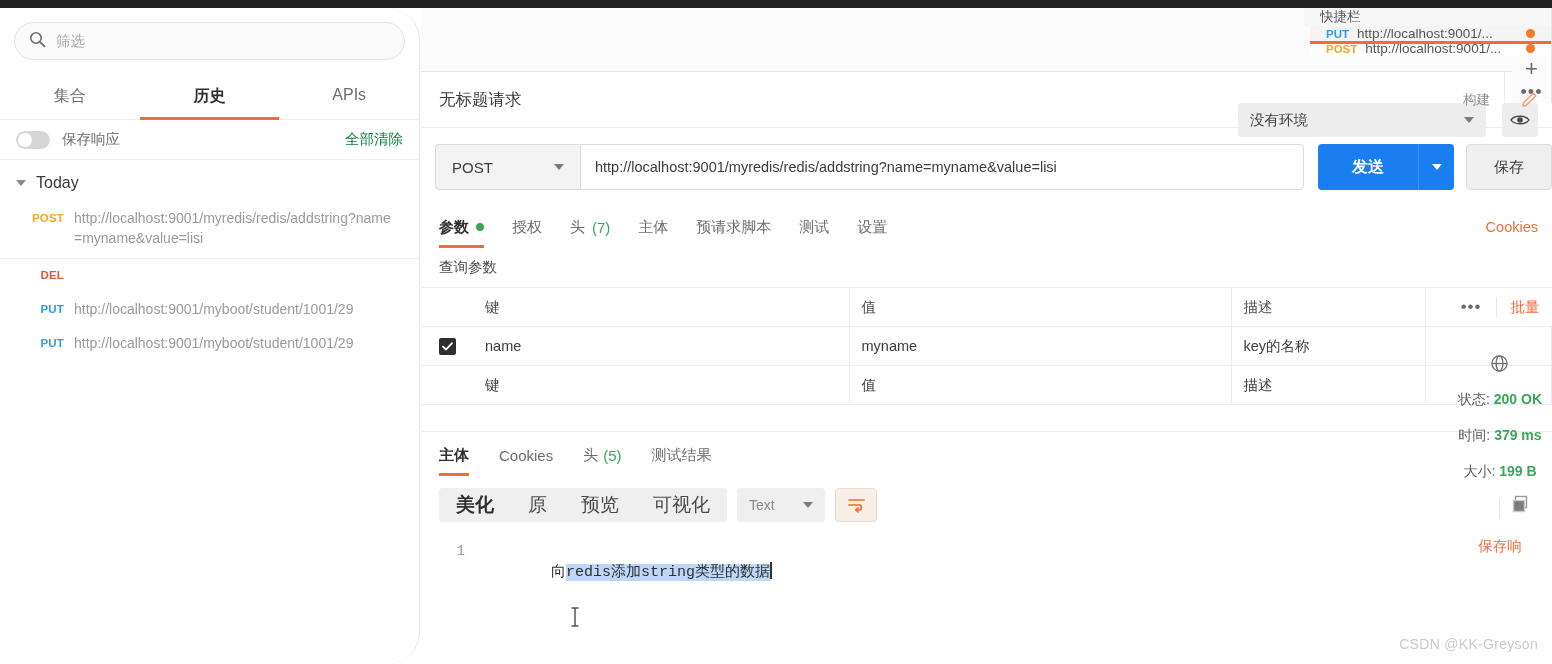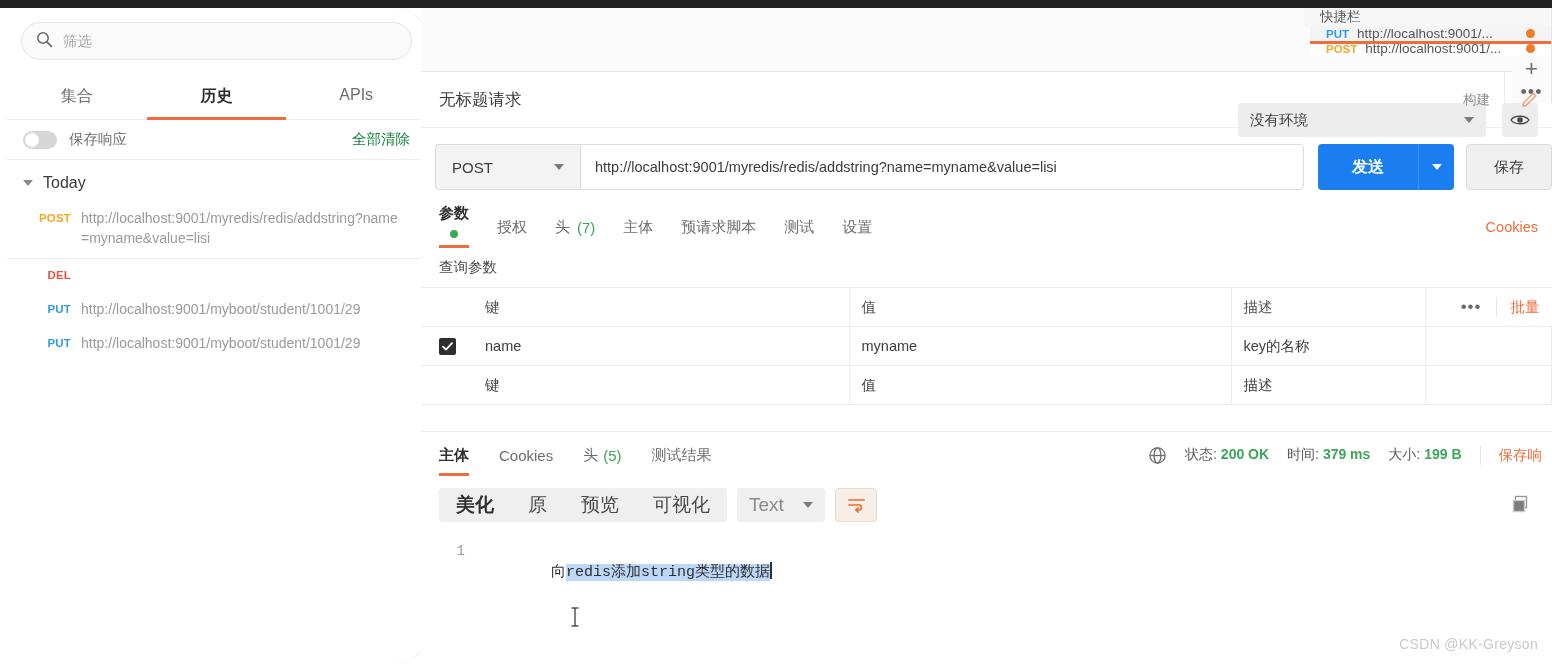--- a/index.html
+++ b/index.html
@@ -12,21 +12,21 @@
   .app { position: relative; width: 1552px; height: 664px; background: #fff; }
 
   
   .titlebar {
     position: absolute; top: 0; left: 0; width: 1552px; height: 8px;
     background: #212121;
   }
 
   
   .sidebar {
-    position: absolute; top: 8px; left: 7px; width: 420px; height: 656px;
+    position: absolute; top: 8px; left: 0; width: 420px; height: 656px;
     background: #ffffff; border-right: 1px solid #e6e6e6; border-radius: 32px;
   }
   .filter-wrap { padding: 14px 14px 6px 14px; }
   .filter-box {
     display: flex; align-items: center; gap: 10px;
     height: 38px; border: 1px solid #e4e4e4; border-radius: 19px;
     background: #fafafa; padding: 0 14px;
   }
   .filter-box .magnifier { flex: 0 0 auto; display: block; }
   .filter-input {
@@ -202,21 +202,21 @@
   
   .req-tabs {
     display: flex; align-items: center; gap: 0; padding: 0 0 0 18px;
     position: relative; height: 46px;
   }
   .rt {
     font-size: 15px; color: #6d6d6d; padding: 0 16px 0 0; margin-right: 12px;
     cursor: pointer; position: relative; height: 46px;
     display: flex; align-items: center; gap: 7px;
   }
-  .rt:first-child { padding-left: 0; flex-direction: column; }
+  .rt:first-child { padding-left: 0; }
   .rt.active { color: #2f2f2f; font-weight: 600; }
   .rt.active::after {
     content: ""; position: absolute; left: 0; right: 16px; bottom: 2px;
     height: 3px; background: #f26b3a;
   }
   .green-dot { width: 8px; height: 8px; border-radius: 50%; background: #3aa657; }
   .count-green { color: #3aa657; font-weight: 400; }
   .cookies-link {
     margin-left: auto; font-size: 14.5px; color: #f26b3a;
     padding-right: 14px; cursor: pointer;
@@ -260,39 +260,39 @@
     font-size: 15px; color: #6d6d6d; margin-right: 30px; cursor: pointer;
     position: relative; height: 46px; display: flex; align-items: center; gap: 5px;
   }
   .rs.active { color: #2f2f2f; font-weight: 600; }
   .rs.active::after {
     content: ""; position: absolute; left: 0; right: 0; bottom: 2px;
     height: 3px; background: #f26b3a;
   }
   .status-area {
     margin-left: auto; display: flex; align-items: center; gap: 18px;
-    padding-right: 10px; font-size: 14px; color: #5c5c5c;
+    padding-right: 10px; font-size: 14px; color: #5c5c5c; flex-direction: column;
   }
   .stat-val { color: #3aa657; font-weight: 600; }
   .save-resp { color: #f26b3a; font-size: 14.5px; cursor: pointer; white-space: nowrap; }
 
   .resp-toolbar {
     display: flex; align-items: center; gap: 10px; padding: 10px 0 8px 18px;
   }
   .seg-group {
     display: flex; background: #efefef; border-radius: 4px; overflow: hidden; height: 34px;
   }
   .seg {
     padding: 0 17px; height: 34px; display: flex; align-items: center;
     font-size: 19px; color: #4a4a4a; cursor: pointer;
   }
   .seg.active { color: #2f2f2f; font-weight: 600; }
   .fmt-sel {
     height: 34px; background: #efefef; border-radius: 4px; display: flex;
-    align-items: center; gap: 12px; padding: 0 12px; font-size: 19px;
+    align-items: center; gap: 12px; padding: 0 12px; font-size: 14px;
     color: #8a8a8a; cursor: pointer; min-width: 88px;
   }
   .wrap-btn {
     width: 42px; height: 34px; background: #f7eee8; border: 1px solid #f0d8c8;
     border-radius: 4px; display: flex; align-items: center; justify-content: center;
     cursor: pointer;
   }
   .copy-btn {
     margin-left: auto; margin-right: 22px; cursor: pointer;
     display: flex; align-items: center;

